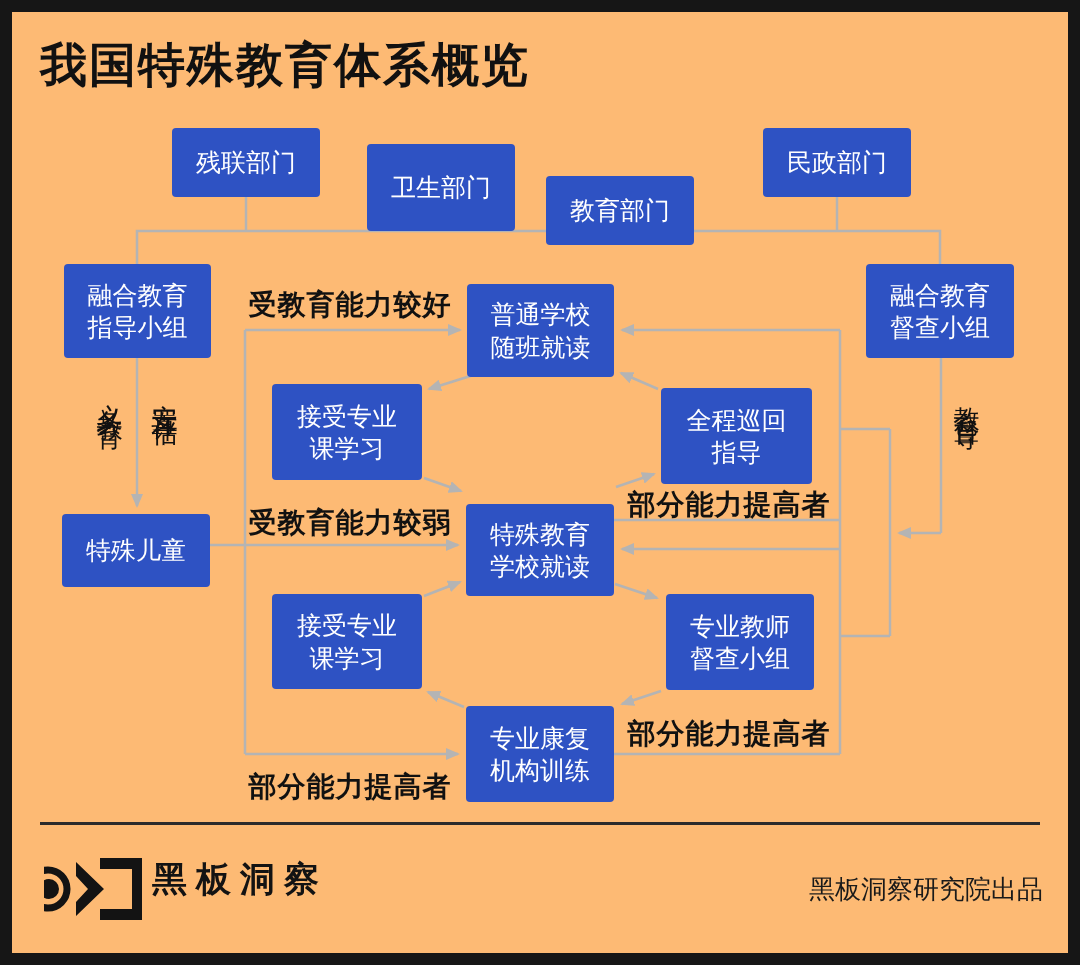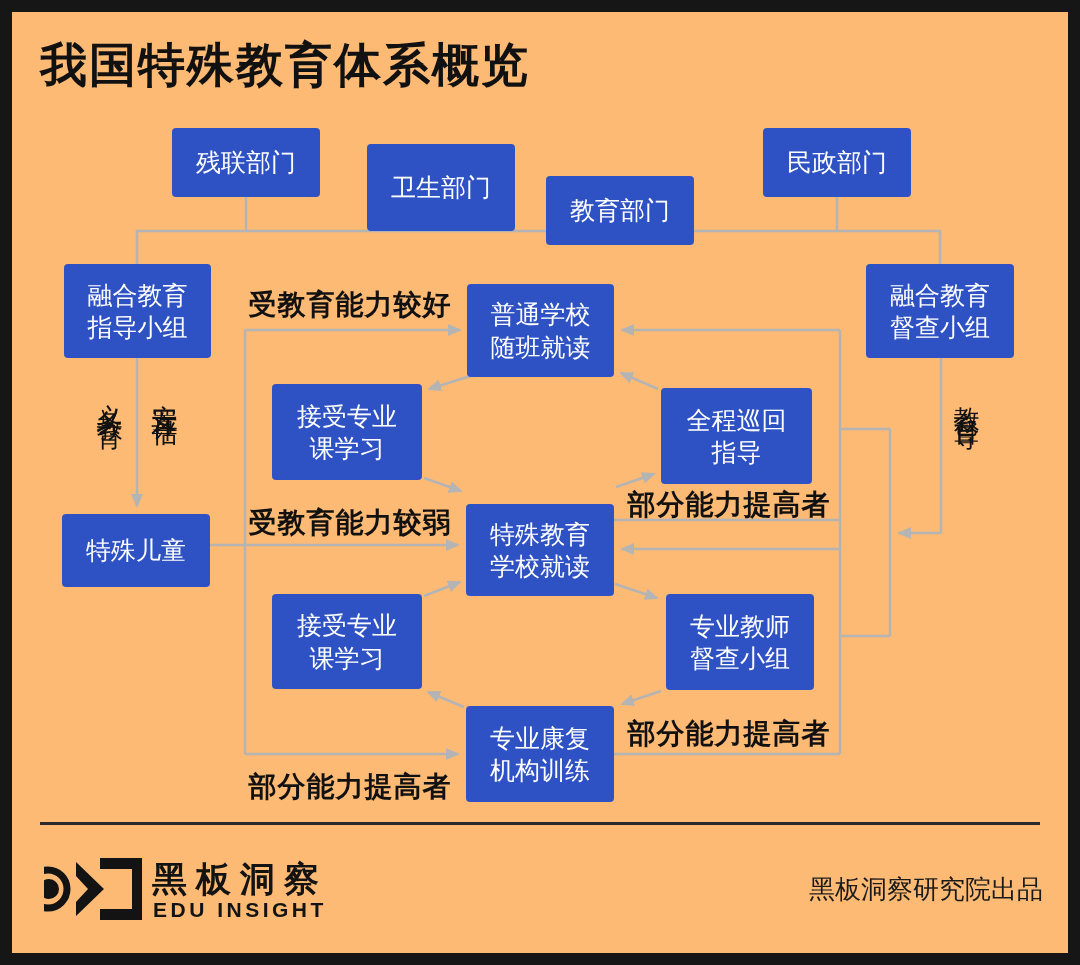--- a/index.html
+++ b/index.html
@@ -123,16 +123,15 @@
   <div class="sep"></div>
   <svg class="logo" width="100" height="66" viewBox="0 0 100 66">
     <g fill="#131313">
       <circle cx="4" cy="33" r="19" fill="none" stroke="#131313" stroke-width="7"></circle>
       <circle cx="5" cy="33" r="10"></circle>
       <path d="M32,6 L60,33 L32,60 L32,46 L44,33 L32,20 Z"></path>
       <path d="M56,2 H98 V64 H56 V53 H88 V13 H56 Z"></path>
     </g>
   </svg>
   <div class="brand-cn">黑板洞察</div>
-  <div class="brand-en">EDU INSIGHT</div>
   <div class="credit">黑板洞察研究院出品</div>
 
 </div>
 
 </body></html>

